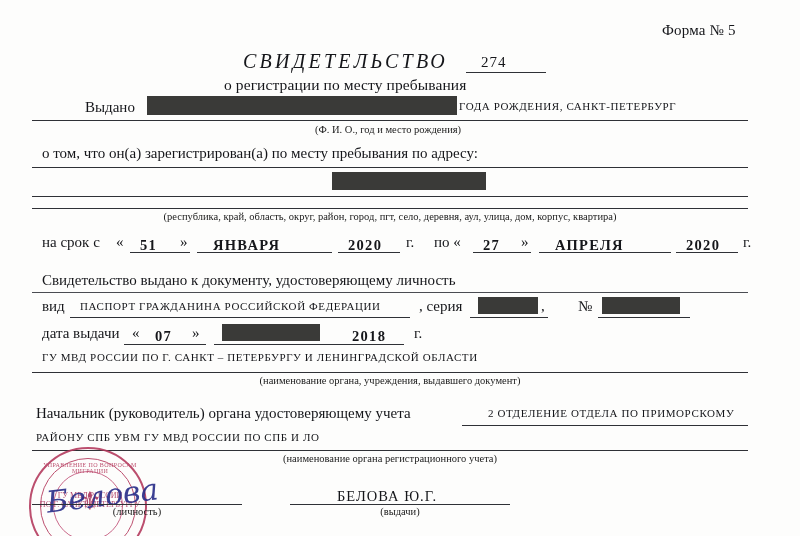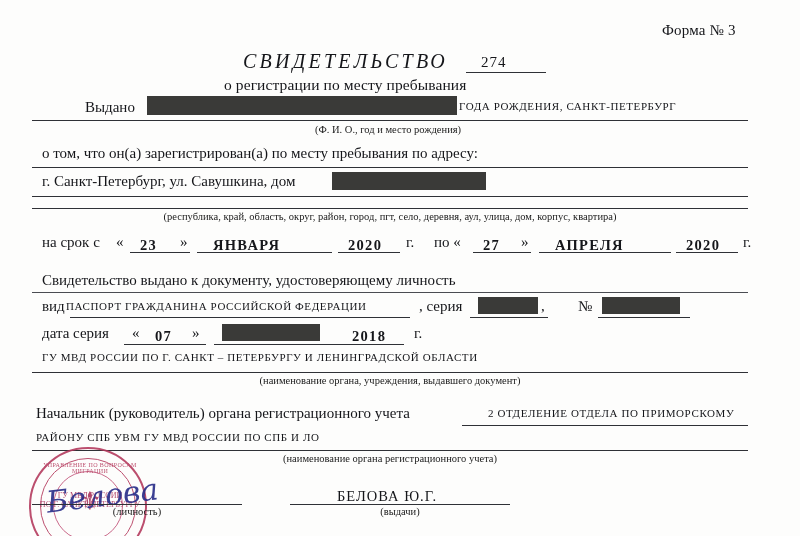--- a/index.html
+++ b/index.html
@@ -135,48 +135,47 @@
     transform: rotate(-7deg);
     white-space: nowrap;
     opacity: 0.92;
   }
 </style>
 </head>
 <body>
 
 <div id="page">
 
-  <div class="abs form-no" style="left:662px; top:22px;">Форма № 3</div>
+  <div class="abs form-no" style="left:662px; top:22px;">Форма № 5</div>
 
   <div class="abs title-main" style="left:243px; top:50px;">СВИДЕТЕЛЬСТВО</div>
   <div class="abs num-hand" style="left:481px; top:54px;">274</div>
   <div class="abs rule" style="left:466px; top:72px; width:80px;"></div>
 
   <div class="abs title-sub" style="left:224px; top:76px;">о регистрации по месту пребывания</div>
 
   <div class="abs body-txt" style="left:85px; top:99px;">Выдано</div>
   <div class="abs redact" style="left:147px; top:96px; width:310px; height:19px;"></div>
   <div class="abs mono-ish" style="left:459px; top:100px;">ГОДА РОЖДЕНИЯ, САНКТ-ПЕТЕРБУРГ</div>
   <div class="abs rule" style="left:32px; top:120px; width:716px;"></div>
 
   <div class="abs caption" style="left:233px; top:124px; width:310px;">(Ф. И. О., год и место рождения)</div>
 
   <div class="abs body-txt" style="left:42px; top:145px;">о том, что он(а) зарегистрирован(а) по месту пребывания по адресу:</div>
   <div class="abs rule" style="left:32px; top:167px; width:716px;"></div>
 
-  <div class="abs body-txt" style="left:42px; top:173px;">г. Санкт-Петербург, ул. Савушкина, дом</div>
   <div class="abs redact" style="left:332px; top:172px; width:154px; height:18px;"></div>
   <div class="abs rule" style="left:32px; top:196px; width:716px;"></div>
   <div class="abs rule" style="left:32px; top:208px; width:716px;"></div>
 
   <div class="abs caption" style="left:150px; top:211px; width:480px;">(республика, край, область, округ, район, город, пгт, село, деревня, аул, улица, дом, корпус, квартира)</div>
 
   <div class="abs body-txt" style="left:42px; top:234px;">на срок с</div>
   <div class="abs body-txt" style="left:116px; top:234px;">«</div>
-  <div class="abs bold-hand" style="left:140px; top:237px;">23</div>
+  <div class="abs bold-hand" style="left:140px; top:237px;">51</div>
   <div class="abs body-txt" style="left:180px; top:234px;">»</div>
   <div class="abs rule" style="left:130px; top:252px; width:60px;"></div>
 
   <div class="abs bold-hand" style="left:213px; top:237px;">ЯНВАРЯ</div>
   <div class="abs rule" style="left:197px; top:252px; width:135px;"></div>
 
   <div class="abs bold-hand" style="left:348px; top:237px;">2020</div>
   <div class="abs rule" style="left:338px; top:252px; width:62px;"></div>
   <div class="abs body-txt" style="left:406px; top:234px;">г.</div>
 
@@ -189,45 +188,45 @@
   <div class="abs rule" style="left:539px; top:252px; width:132px;"></div>
 
   <div class="abs bold-hand" style="left:686px; top:237px;">2020</div>
   <div class="abs rule" style="left:676px; top:252px; width:62px;"></div>
   <div class="abs body-txt" style="left:743px; top:234px;">г.</div>
 
   <div class="abs body-txt" style="left:42px; top:272px;">Свидетельство выдано к документу, удостоверяющему личность</div>
   <div class="abs rule-light" style="left:32px; top:292px; width:716px;"></div>
 
   <div class="abs body-txt" style="left:42px; top:298px;">вид</div>
-  <div class="abs mono-ish" style="left:66px; top:300px;">ПАСПОРТ ГРАЖДАНИНА РОССИЙСКОЙ ФЕДЕРАЦИИ</div>
+  <div class="abs mono-ish" style="left:80px; top:300px;">ПАСПОРТ ГРАЖДАНИНА РОССИЙСКОЙ ФЕДЕРАЦИИ</div>
   <div class="abs body-txt" style="left:419px; top:298px;">, серия</div>
   <div class="abs redact" style="left:478px; top:297px; width:60px; height:17px;"></div>
   <div class="abs body-txt" style="left:541px; top:298px;">,</div>
   <div class="abs body-txt" style="left:578px; top:298px;">№</div>
   <div class="abs redact" style="left:602px; top:297px; width:78px; height:17px;"></div>
   <div class="abs rule" style="left:70px; top:317px; width:340px;"></div>
   <div class="abs rule" style="left:470px; top:317px; width:78px;"></div>
   <div class="abs rule" style="left:598px; top:317px; width:92px;"></div>
 
-  <div class="abs body-txt" style="left:42px; top:325px;">дата серия</div>
+  <div class="abs body-txt" style="left:42px; top:325px;">дата выдачи</div>
   <div class="abs body-txt" style="left:132px; top:325px;">«</div>
   <div class="abs bold-hand" style="left:155px; top:328px;">07</div>
   <div class="abs body-txt" style="left:192px; top:325px;">»</div>
   <div class="abs redact" style="left:222px; top:324px; width:98px; height:17px;"></div>
   <div class="abs bold-hand" style="left:352px; top:328px;">2018</div>
   <div class="abs body-txt" style="left:414px; top:325px;">г.</div>
   <div class="abs rule" style="left:124px; top:344px; width:82px;"></div>
   <div class="abs rule" style="left:214px; top:344px; width:190px;"></div>
 
   <div class="abs mono-ish" style="left:42px; top:351px;">ГУ  МВД  РОССИИ  ПО  Г. САНКТ – ПЕТЕРБУРГУ  И  ЛЕНИНГРАДСКОЙ ОБЛАСТИ</div>
   <div class="abs rule" style="left:32px; top:372px; width:716px;"></div>
   <div class="abs caption" style="left:205px; top:375px; width:370px;">(наименование органа, учреждения, выдавшего документ)</div>
 
-  <div class="abs body-txt" style="left:36px; top:405px;">Начальник (руководитель) органа регистрационного учета</div>
+  <div class="abs body-txt" style="left:36px; top:405px;">Начальник (руководитель) органа удостоверяющему учета</div>
   <div class="abs mono-ish" style="left:488px; top:407px;text-align:center;">2 ОТДЕЛЕНИЕ ОТДЕЛА  ПО ПРИМОРСКОМУ</div>
   <div class="abs rule" style="left:462px; top:425px; width:286px;"></div>
 
   <div class="abs mono-ish" style="left:36px; top:431px;">РАЙОНУ СПБ УВМ  ГУ  МВД  РОССИИ  ПО СПБ  И  ЛО</div>
   <div class="abs rule" style="left:32px; top:450px; width:716px;"></div>
   <div class="abs caption" style="left:205px; top:453px; width:370px;">(наименование органа регистрационного учета)</div>
 
   <div class="abs" id="stamp" style="left:29px; top:447px;">
     <div class="ring2"></div>
     <div class="ring3"></div>

